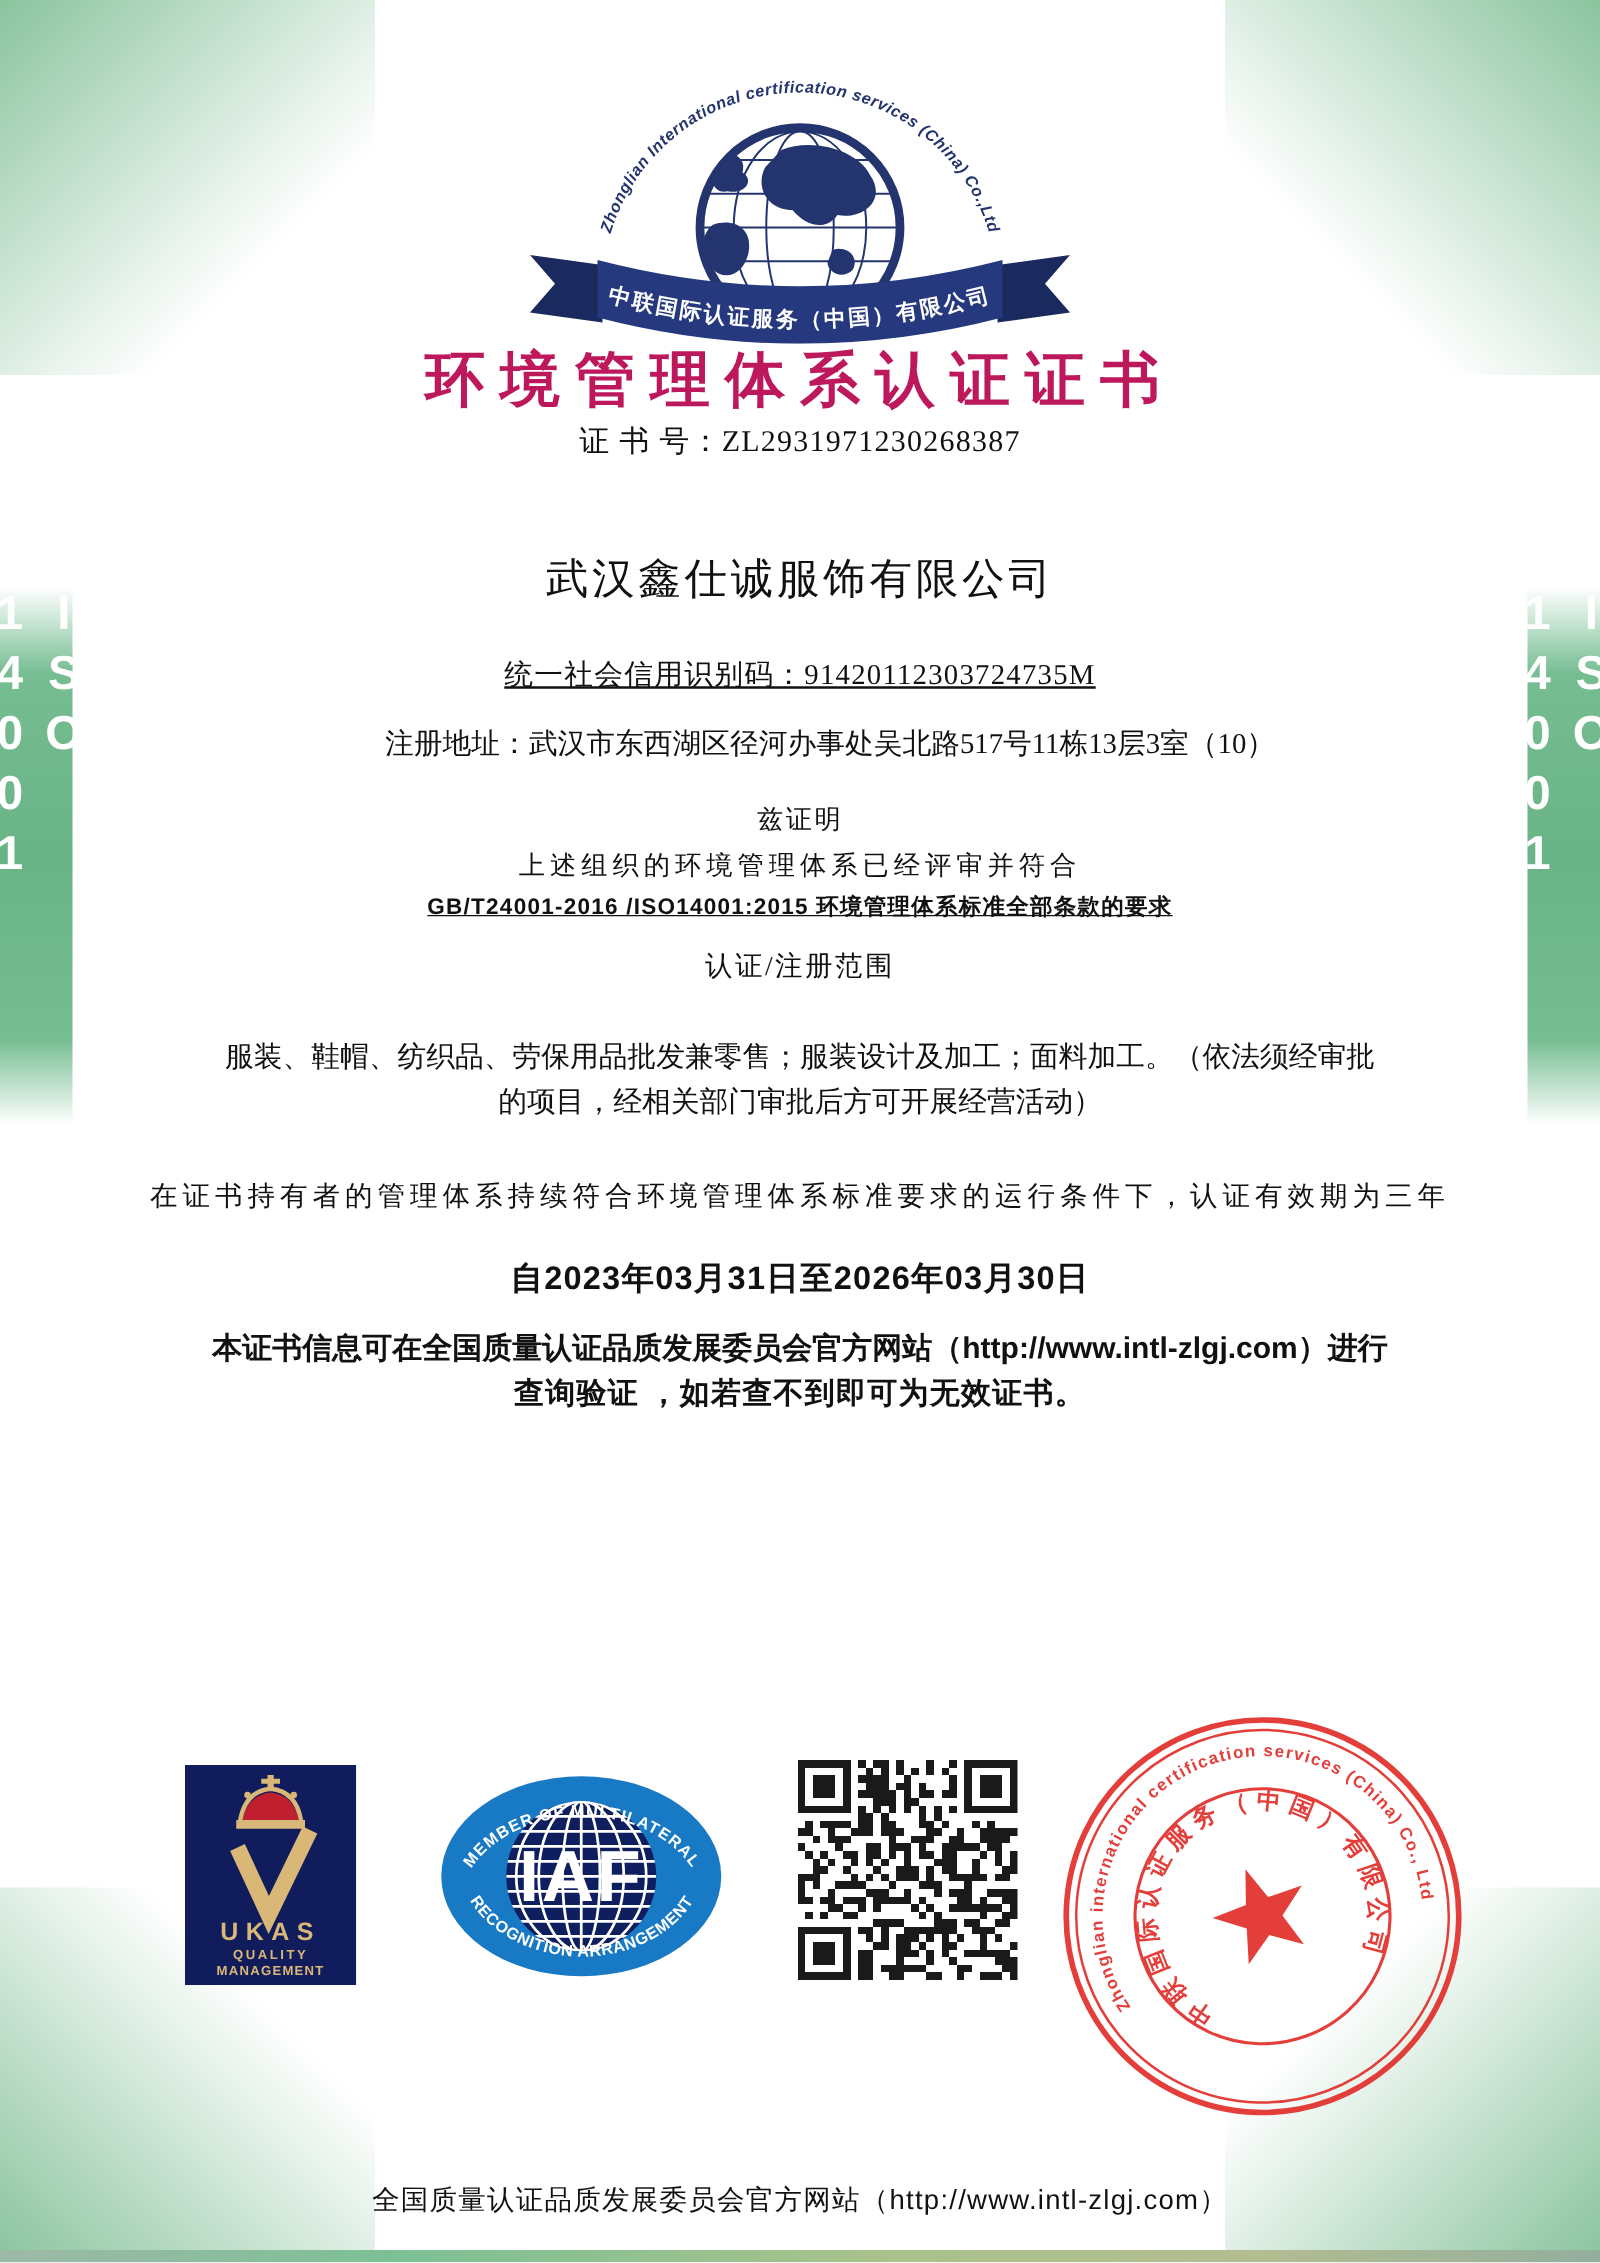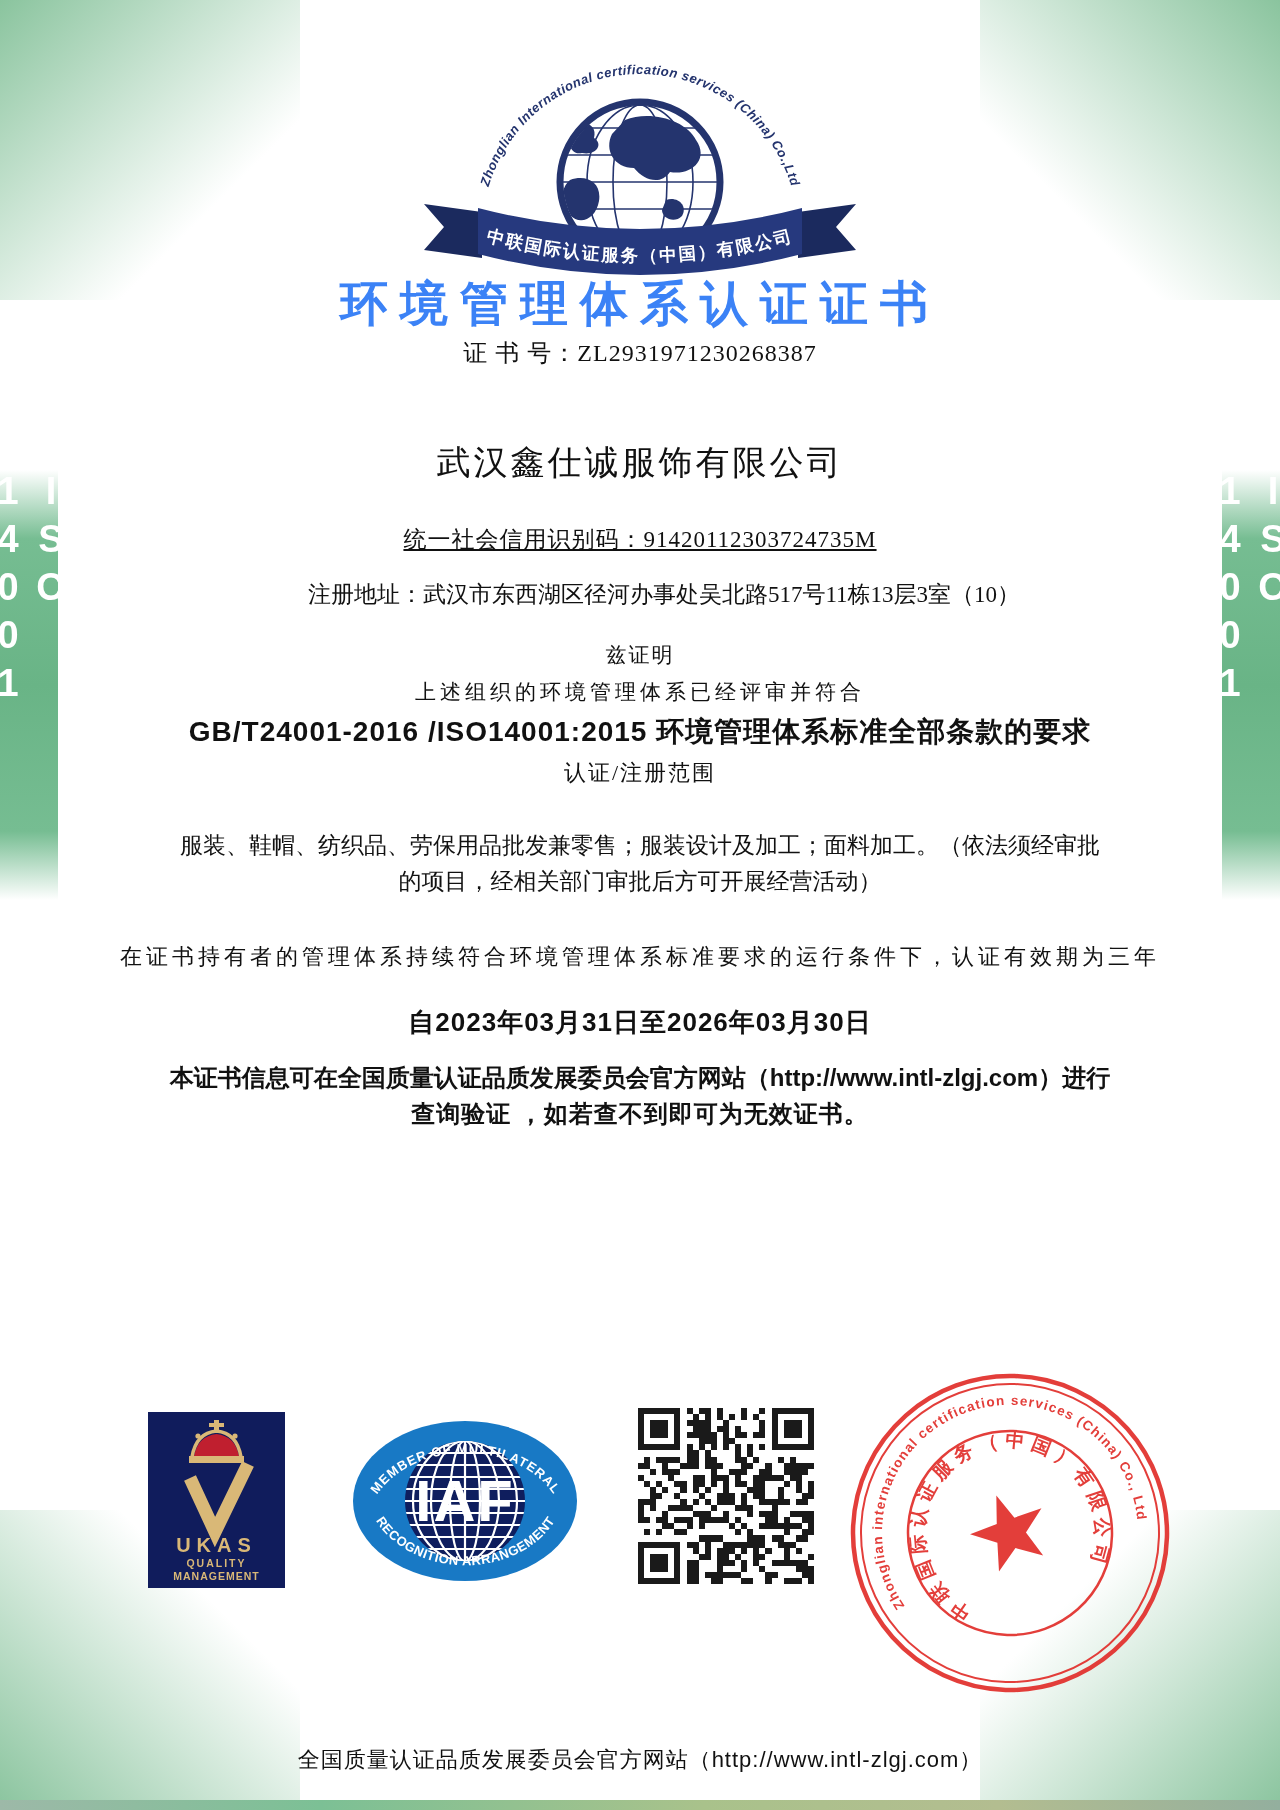--- a/index.html
+++ b/index.html
@@ -24,29 +24,29 @@
     writing-mode:vertical-rl;text-orientation:upright;
     color:#fff;font-weight:bold;font-size:38px;letter-spacing:6px;
     font-family:"Liberation Sans",sans-serif;user-select:none;
   }
   .bottom-strip{
     position:absolute;bottom:0;left:0;right:0;height:10px;
     background:linear-gradient(90deg,#9db9a8 0%,#7cc095 25%,#a9c28b 55%,#b3bd90 78%,#93af9e 100%);
   }
   
   .row{position:absolute;left:0;width:100%;text-align:center;white-space:nowrap;}
-  .t-title{top:272px;font-size:48px;font-weight:900;letter-spacing:12px;color:#3b82f6;}
+  .t-title{top:272px;font-size:48px;font-weight:900;letter-spacing:12px;color:#be185d;}
   .t-certno{top:337px;font-size:24px;font-family:"Liberation Serif","DejaVu Serif",serif;letter-spacing:1px;}
   .t-award{top:368px;font-size:40px;font-weight:800;}
   .t-company{top:440px;font-size:34px;font-family:"Liberation Serif","DejaVu Serif",serif;letter-spacing:3px;}
   .t-credit{top:524px;font-size:23px;font-family:"Liberation Serif","DejaVu Serif",serif;letter-spacing:1px;text-decoration:underline;}
   .t-address{top:579px;font-size:23px;font-family:Liberation Serif, serif;margin-left:24px;}
   .t-certify{top:641px;font-size:21px;font-family:"Liberation Serif","DejaVu Serif",serif;letter-spacing:2px;}
   .t-conf1{top:678px;font-size:21px;font-family:"Liberation Serif","DejaVu Serif",serif;letter-spacing:4px;}
-  .t-conf2{top:713px;font-size:28px;font-weight:600;letter-spacing:1px;}
+  .t-conf2{top:713px;font-size:18px;font-weight:600;letter-spacing:1px;text-decoration:underline;}
   .t-scopehead{top:758px;font-size:22px;font-family:"Liberation Serif","DejaVu Serif",serif;letter-spacing:2px;}
   .t-scope1{top:830px;font-size:23px;font-family:"Liberation Serif","DejaVu Serif",serif;}
   .t-scope2{top:866px;font-size:23px;font-family:Liberation Serif, serif;}
   .t-validcond{top:942px;font-size:22px;font-family:"Liberation Serif","DejaVu Serif",serif;letter-spacing:4px;}
   .t-validperiod{top:1005px;font-size:26px;font-weight:700;letter-spacing:1px;}
   .t-verify1{top:1062px;font-size:24px;font-weight:700;}
   .t-verify2{top:1098px;font-size:24px;font-weight:700;letter-spacing:1px;}
   .t-footer{top:1745px;font-size:22px;font-weight:500;letter-spacing:1px;}
   
   .logo-top{position:absolute;left:50%;transform:translateX(-50%);top:60px;width:440px;height:215px;}

